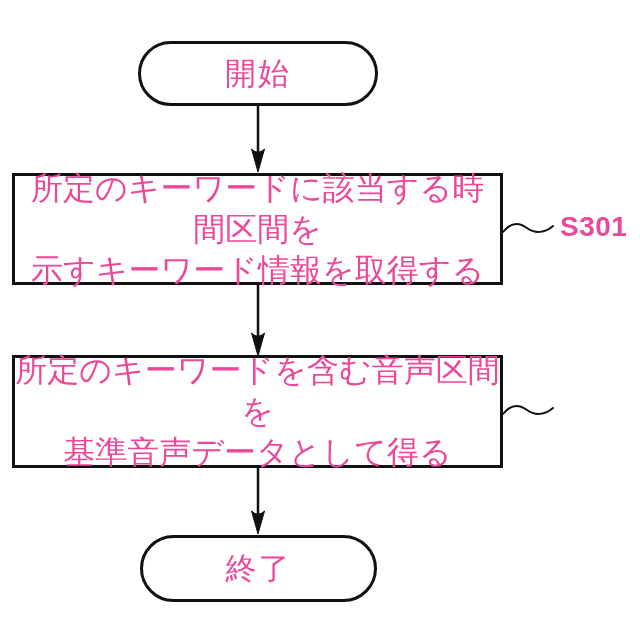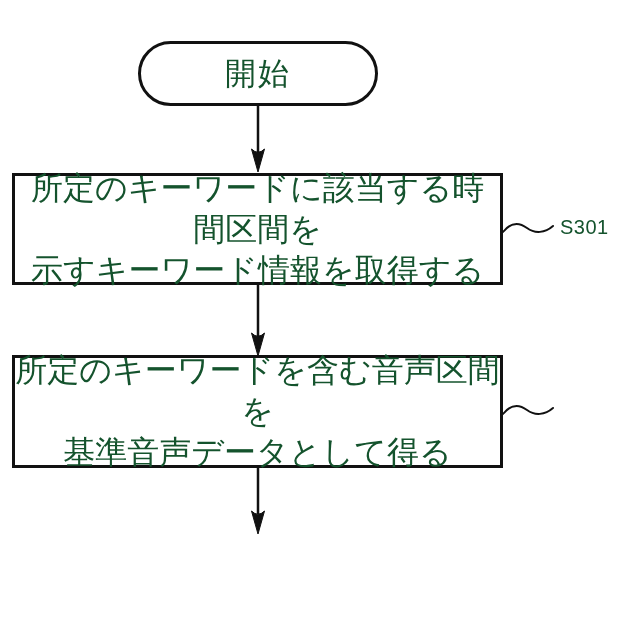--- a/index.html
+++ b/index.html
@@ -6,21 +6,21 @@
     margin: 0;
     padding: 0;
     background: #ffffff;
   }
   .stage {
     position: relative;
     width: 640px;
     height: 640px;
     background: #ffffff;
     font-family: "Liberation Sans", "DejaVu Sans", sans-serif;
-    color: #14532d;
+    color: #ec4899;
     overflow: hidden;
   }
   .connectors {
     position: absolute;
     left: 0;
     top: 0;
     width: 640px;
     height: 640px;
     pointer-events: none;
   }
@@ -91,22 +91,23 @@
     white-space: pre-line;
     letter-spacing: 0px;
   }
   .step-label {
     position: absolute;
     left: 560px;
     width: 80px;
     height: 34px;
     display: flex;
     align-items: center;
-    font-size: 20px;
+    font-size: 28px;
     letter-spacing: 0.5px;
+    font-weight: bold;
   }
   .step-label.label1 { top: 210px; }
   .step-label.label2 { top: 392px; }
 </style>
 </head>
 <body>
 
 <div class="stage">
 
   <svg class="connectors" viewBox="0 0 640 640" xmlns="http://www.w3.org/2000/svg">
@@ -133,14 +134,17 @@
     <div class="ptext">所定のキーワードに該当する時間区間を
 示すキーワード情報を取得する</div>
   </div>
   <div class="step-label label1">S301</div>
 
   <div class="process box2">
     <div class="ptext">所定のキーワードを含む音声区間を
 基準音声データとして得る</div>
   </div>
 
+  <div class="terminal end">
+    <span>終了</span>
+  </div>
 
 </div>
 
 </body></html>

